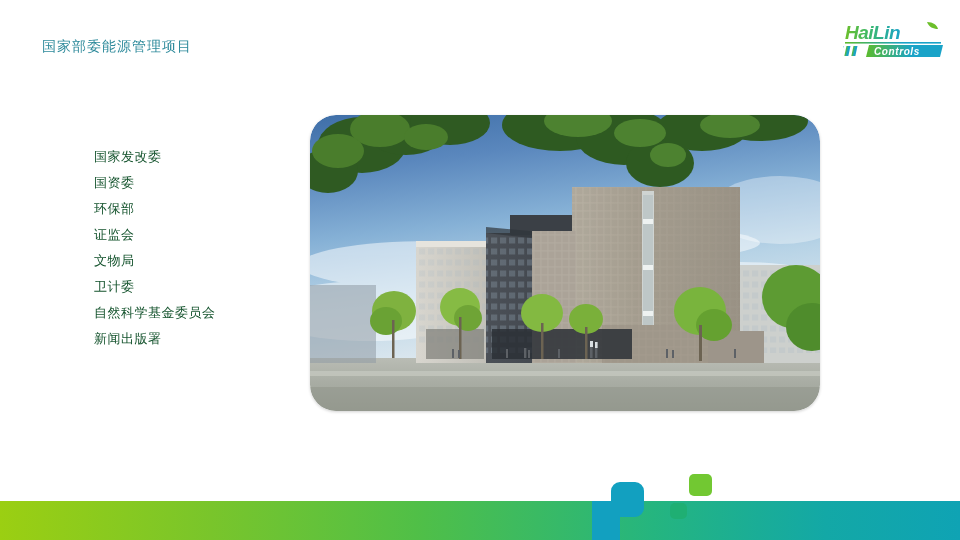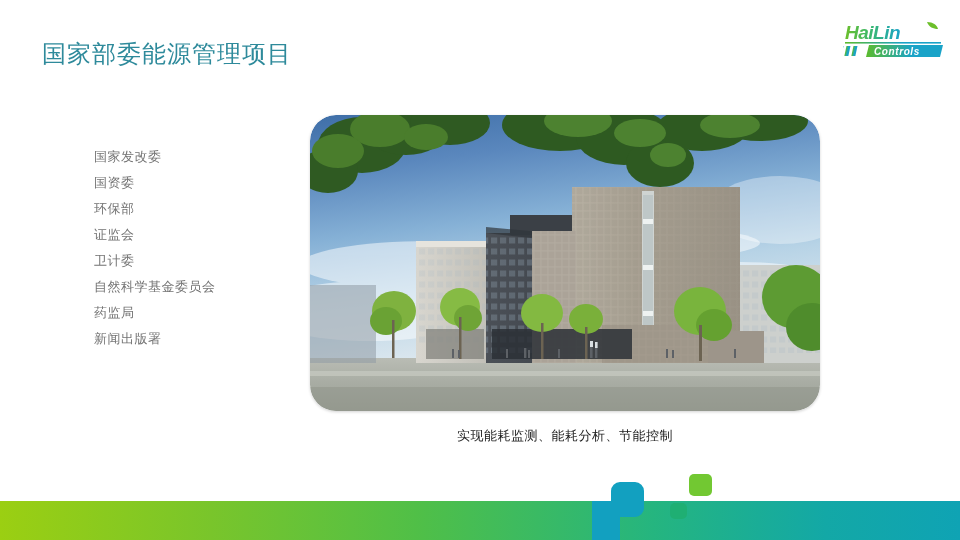--- a/index.html
+++ b/index.html
@@ -22,21 +22,21 @@
     height: 540px;
     background: #ffffff;
     overflow: hidden;
   }
 
   
   .slide-title {
     position: absolute;
     left: 42px;
     top: 38px;
-    font-size: 24px;
+    font-size: 14px;
     letter-spacing: 1px;
     color: #2e8a9b;
     white-space: nowrap;
     font-weight: 400;
   }
 
   
   .logo {
     position: absolute;
     left: 843px;
@@ -52,21 +52,21 @@
     left: 94px;
     top: 144px;
     width: 200px;
     margin: 0;
     padding: 0;
     list-style: none;
   }
   .agency-list li {
     font-size: 13px;
     line-height: 26px;
-    color: #737373;
+    color: #14532d;
     white-space: nowrap;
     letter-spacing: 0.5px;
   }
 
   
   .photo-wrap {
     position: absolute;
     left: 310px;
     top: 115px;
     width: 510px;
@@ -169,23 +169,23 @@
       <path d="M26 25 L100 25 L97 37 L23 37 Z" fill="url(#lgGrad2)"></path>
       <text x="31" y="35" font-family="'Liberation Sans', sans-serif" font-size="10" font-weight="bold" font-style="italic" fill="#ffffff" letter-spacing="0.6">Controls</text>
     </svg>
   </div>
 
   <ul class="agency-list">
     <li>国家发改委</li>
     <li>国资委</li>
     <li>环保部</li>
     <li>证监会</li>
+    <li>文物局</li>
     <li>卫计委</li>
     <li>自然科学基金委员会</li>
-    <li>药监局</li>
     <li>新闻出版署</li>
   </ul>
 
   <div class="photo-wrap">
     <div class="photo">
       <svg width="510" height="296" viewBox="0 0 510 296" xmlns="http://www.w3.org/2000/svg">
         <defs>
           <linearGradient id="skyG" x1="0" y1="0" x2="0.25" y2="1">
             <stop offset="0%" stop-color="#3f6fa8"></stop>
             <stop offset="22%" stop-color="#5a87bd"></stop>
@@ -342,21 +342,20 @@
             <ellipse cx="358" cy="40" rx="18" ry="12"></ellipse>
             <ellipse cx="420" cy="10" rx="30" ry="13"></ellipse>
           </g>
 
           <rect x="0" y="0" width="510" height="296" fill="none"></rect>
         </g>
       </svg>
     </div>
   </div>
 
-  <div class="photo-caption">实现能耗监测、能耗分析、节能控制</div>
 
   <div class="bottom-bar"></div>
 
   <div class="deco-blue">
     <svg width="80" height="58" viewBox="0 0 80 58" xmlns="http://www.w3.org/2000/svg">
       <path d="M0 19 L19 19 L19 9 A9 9 0 0 1 28 0 L43 0 A9 9 0 0 1 52 9 L52 26 A9 9 0 0 1 43 35 L28 35 L28 58 L0 58 Z" fill="#12a0c0"></path>
     </svg>
   </div>
 
   <div class="deco-sq deco-sq-green-lg"></div>

